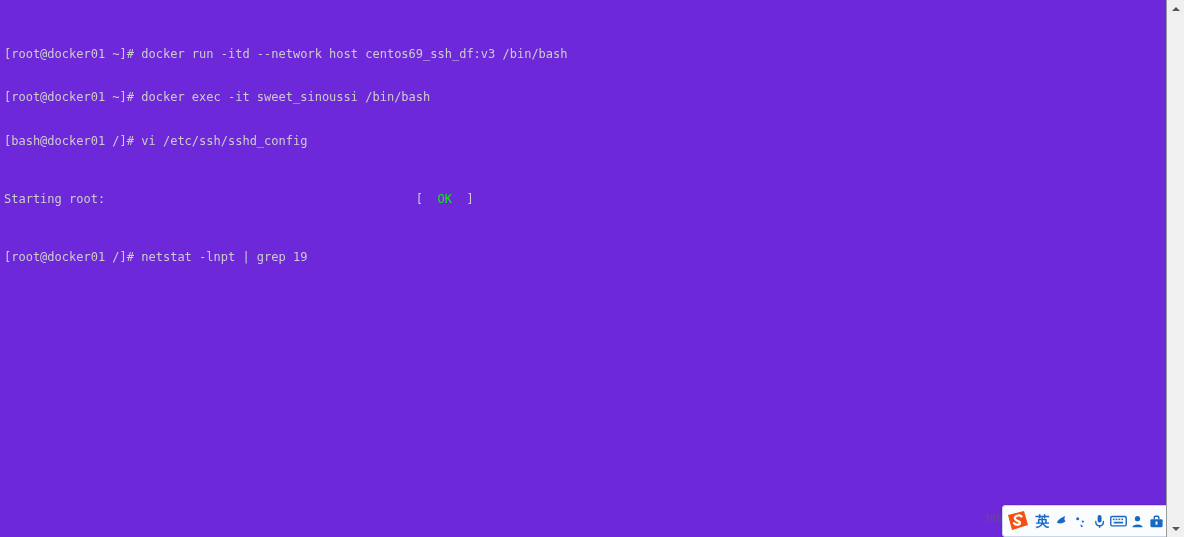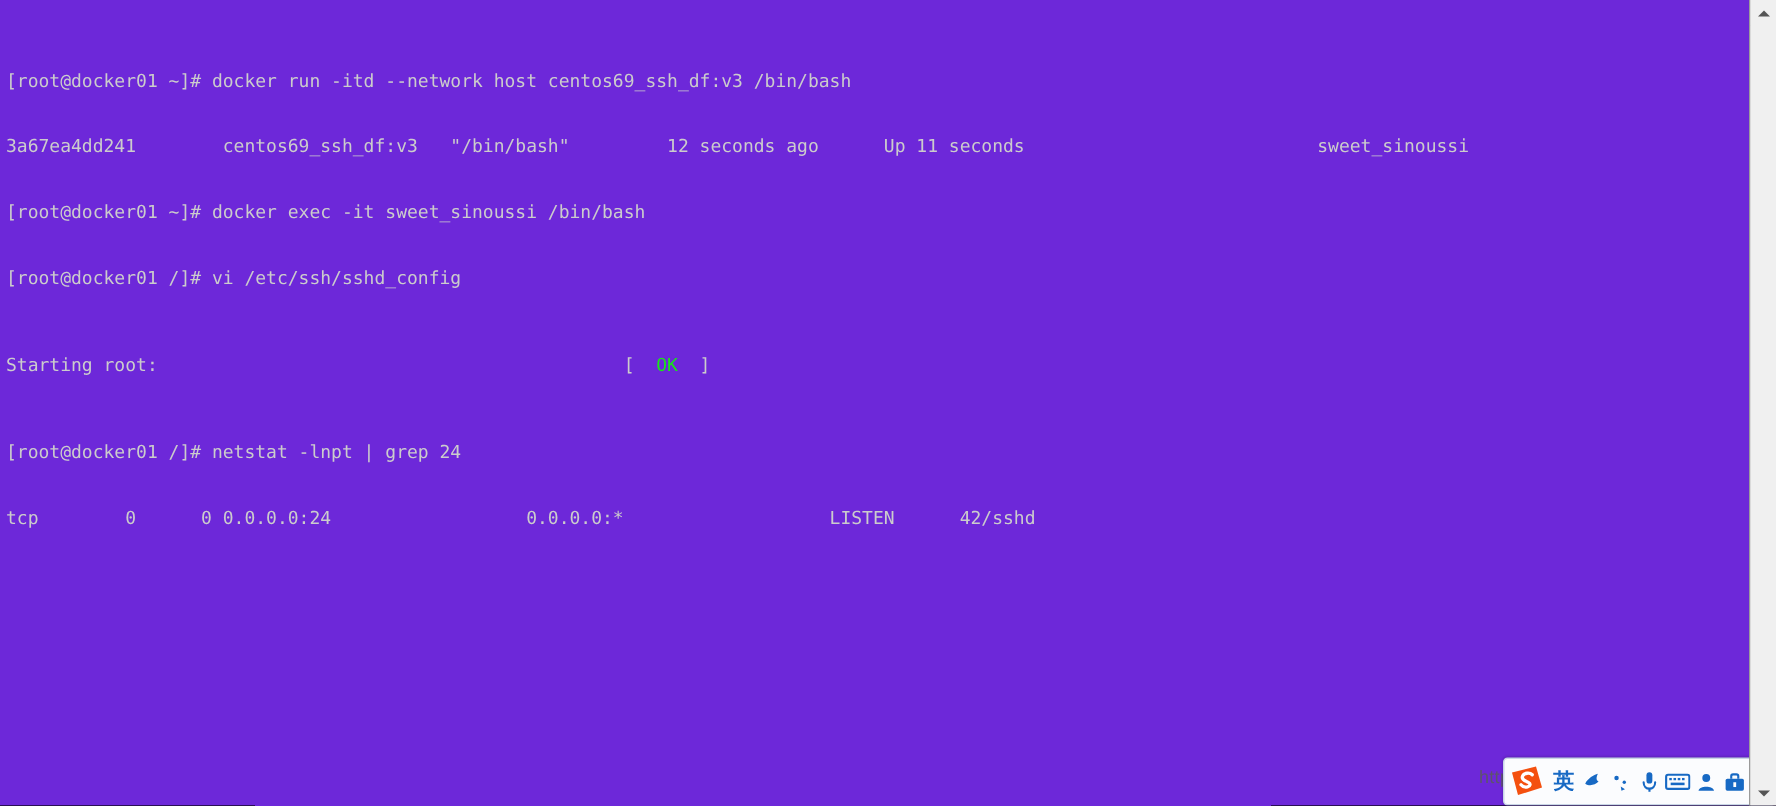--- a/index.html
+++ b/index.html
@@ -159,28 +159,26 @@
   }
 </style>
 </head>
 <body>
 
 <div id="screen">
 
   <div class="terminal">
 
     <div class="line">[root@docker01 ~]# docker run -itd --network host centos69_ssh_df:v3 /bin/bash</div>
-    <div class="line">3a67ea4dd241        centos69_ssh_df:v3   "/bin/bash"         12 seconds ago      Up 11 seconds                           sweet_sinoussi</div>
     <div class="line">[root@docker01 ~]# docker exec -it sweet_sinoussi /bin/bash</div>
-    <div class="line">[root@docker01 /]# vi /etc/ssh/sshd_config</div>
+    <div class="line">[bash@docker01 /]# vi /etc/ssh/sshd_config</div>
 
     <div class="line"><span>Starting root:                                           [  </span><span class="ok">OK</span><span>  ]</span></div>
 
-    <div class="line">[root@docker01 /]# netstat -lnpt | grep 24</div>
-    <div class="line">tcp        0      0 0.0.0.0:24                  0.0.0.0:*                   LISTEN      42/sshd</div>
+    <div class="line">[root@docker01 /]# netstat -lnpt | grep 19</div>
     
     
     
     
     
     
     
     
     
     

